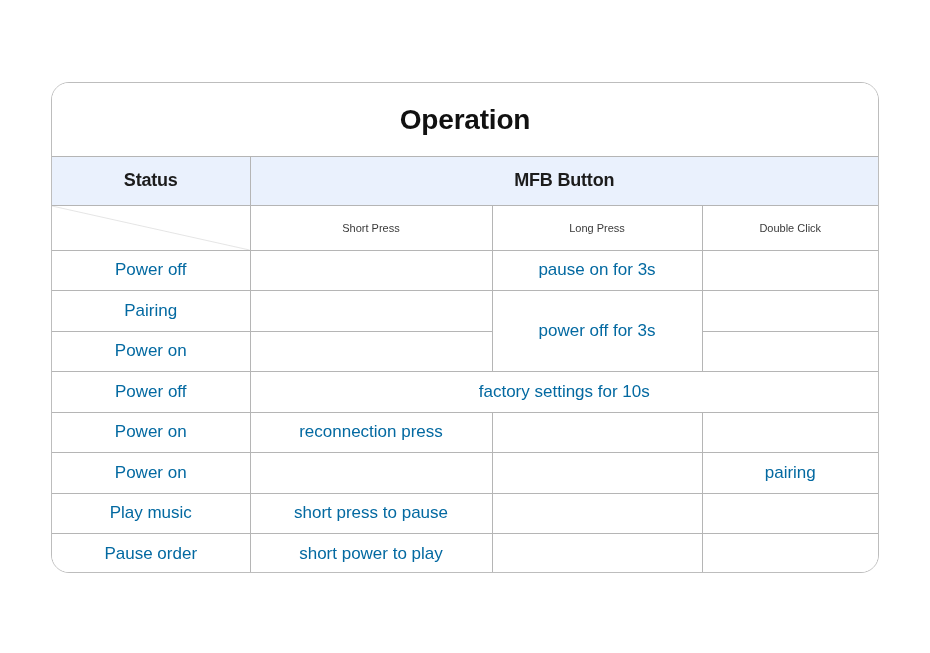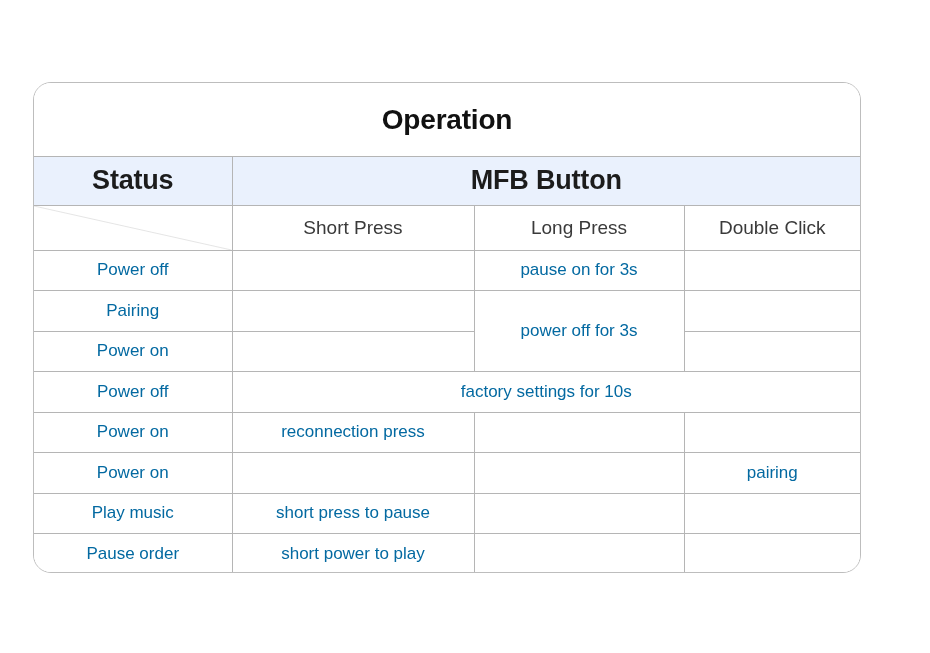--- a/index.html
+++ b/index.html
@@ -17,21 +17,21 @@
   #page {
     position: relative;
     width: 930px;
     height: 653px;
     background: #ffffff;
   }
 
   
   .table-card {
     position: absolute;
-    left: 33px;
+    left: 51px;
     top: 82px;
     width: 828px;
     height: 491px;
     border: 1px solid #bdbdbd;
     border-radius: 18px;
     background: #ffffff;
     box-sizing: border-box;
     overflow: hidden;
   }
 
@@ -78,29 +78,29 @@
   table.op-table tr > td:first-child,
   table.op-table tr > th:first-child { border-left: none; }
   table.op-table tr > td:last-child,
   table.op-table tr > th:last-child { border-right: none; }
   table.op-table tr:last-child > td { border-bottom: none; }
 
   
   tr.head-main th {
     background: #eaf1fd;
     height: 48px;
-    font-size: 27px;
+    font-size: 18px;
     font-weight: 700;
     color: #1c1c1c;
     letter-spacing: -0.2px;
     border-top: none;
   }
   tr.head-sub td {
     height: 45px;
-    font-size: 19px;
+    font-size: 11px;
     color: #3a3a3a;
   }
 
   
   td.diag-cell {
     position: relative;
     padding: 0;
   }
   td.diag-cell .diag-svg {
     position: absolute;

